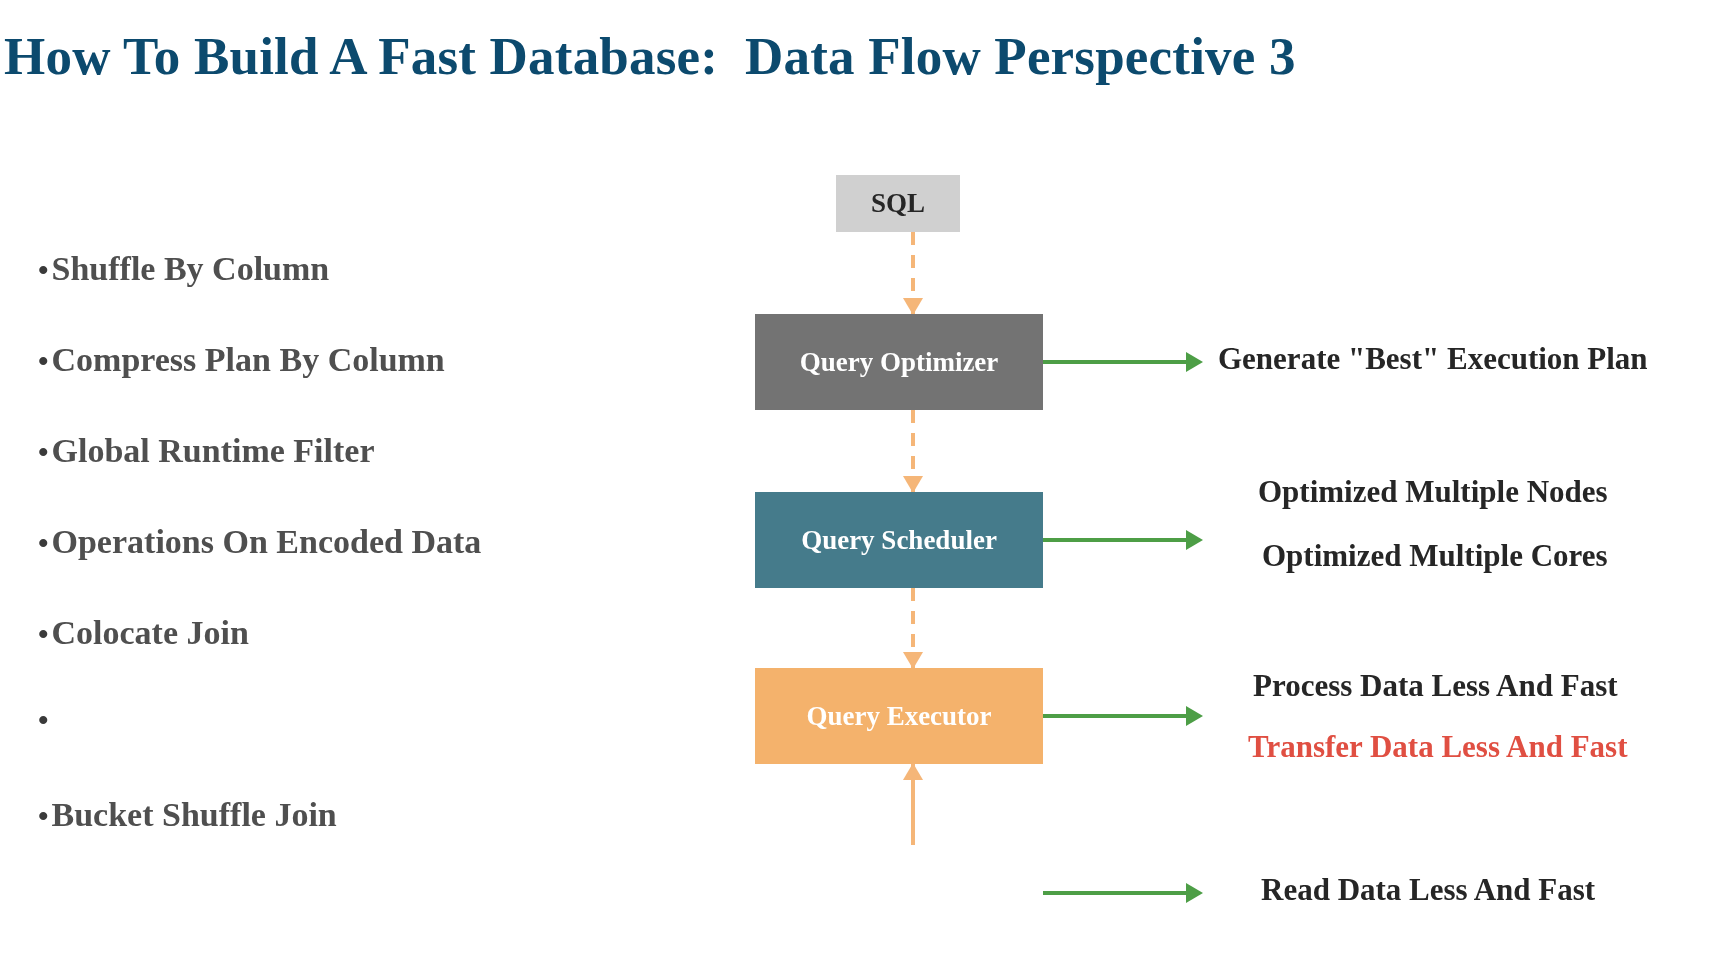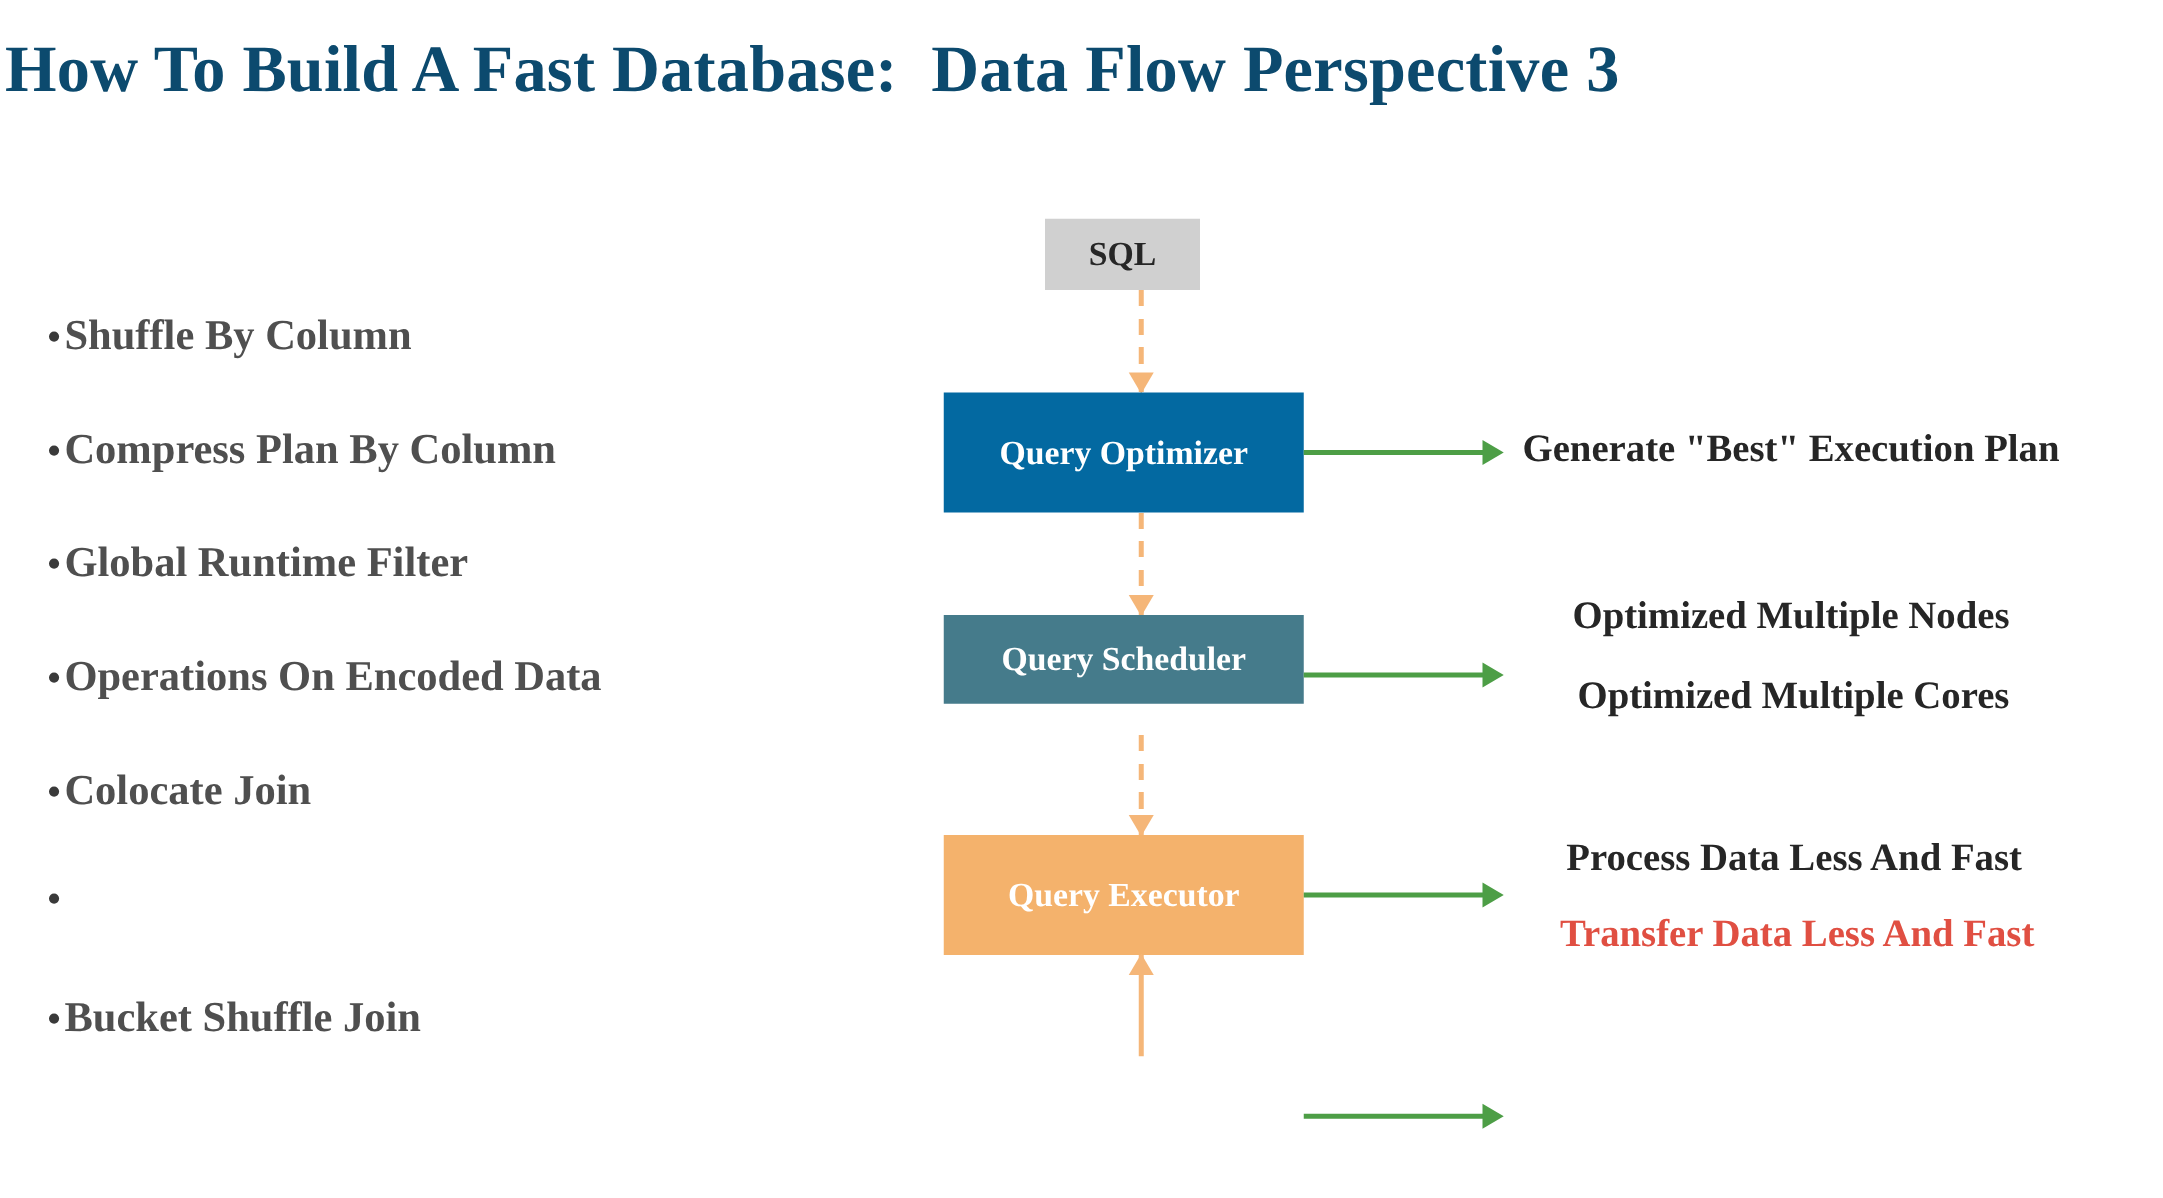--- a/index.html
+++ b/index.html
@@ -68,22 +68,22 @@
     background:#d0d0d0;
     color:#262626;
     font-size:27px;
   }
   .node-stage {
     left:755px;
     width:288px;
     color:#ffffff;
     font-size:27px;
   }
-  .node-optimizer { top:314px;  height:96px; background:#0369a1; }
-  .node-scheduler { top:492px;  height:71px; background:#457b8b; }
+  .node-optimizer { top:314px;  height:96px; background:#737373; }
+  .node-scheduler { top:492px;  height:96px; background:#457b8b; }
   .node-executor  { top:668px;  height:96px; background:#f4b26c; }
   .node-storage   { top:845px;  height:96px; background:#457b8b; }
 
   
   .vconn { position:absolute; left:911px; width:4px; }
   .vconn .line {
     position:absolute; left:0; top:0; width:4px; height:100%;
   }
   .vconn.dashed .line {
     background:repeating-linear-gradient(
@@ -230,16 +230,17 @@
 
     <div class="vconn solid conn-exe-sto">
       <div class="line"></div>
       <div class="head-up"></div>
     </div>
 
 
     <div class="garrow ga-sto">
       <div class="ghead"></div>
     </div>
+    <div class="callout callout-storage">Read Data Less And Fast</div>
 
   </div>
 
 </div>
 
 </body></html>

